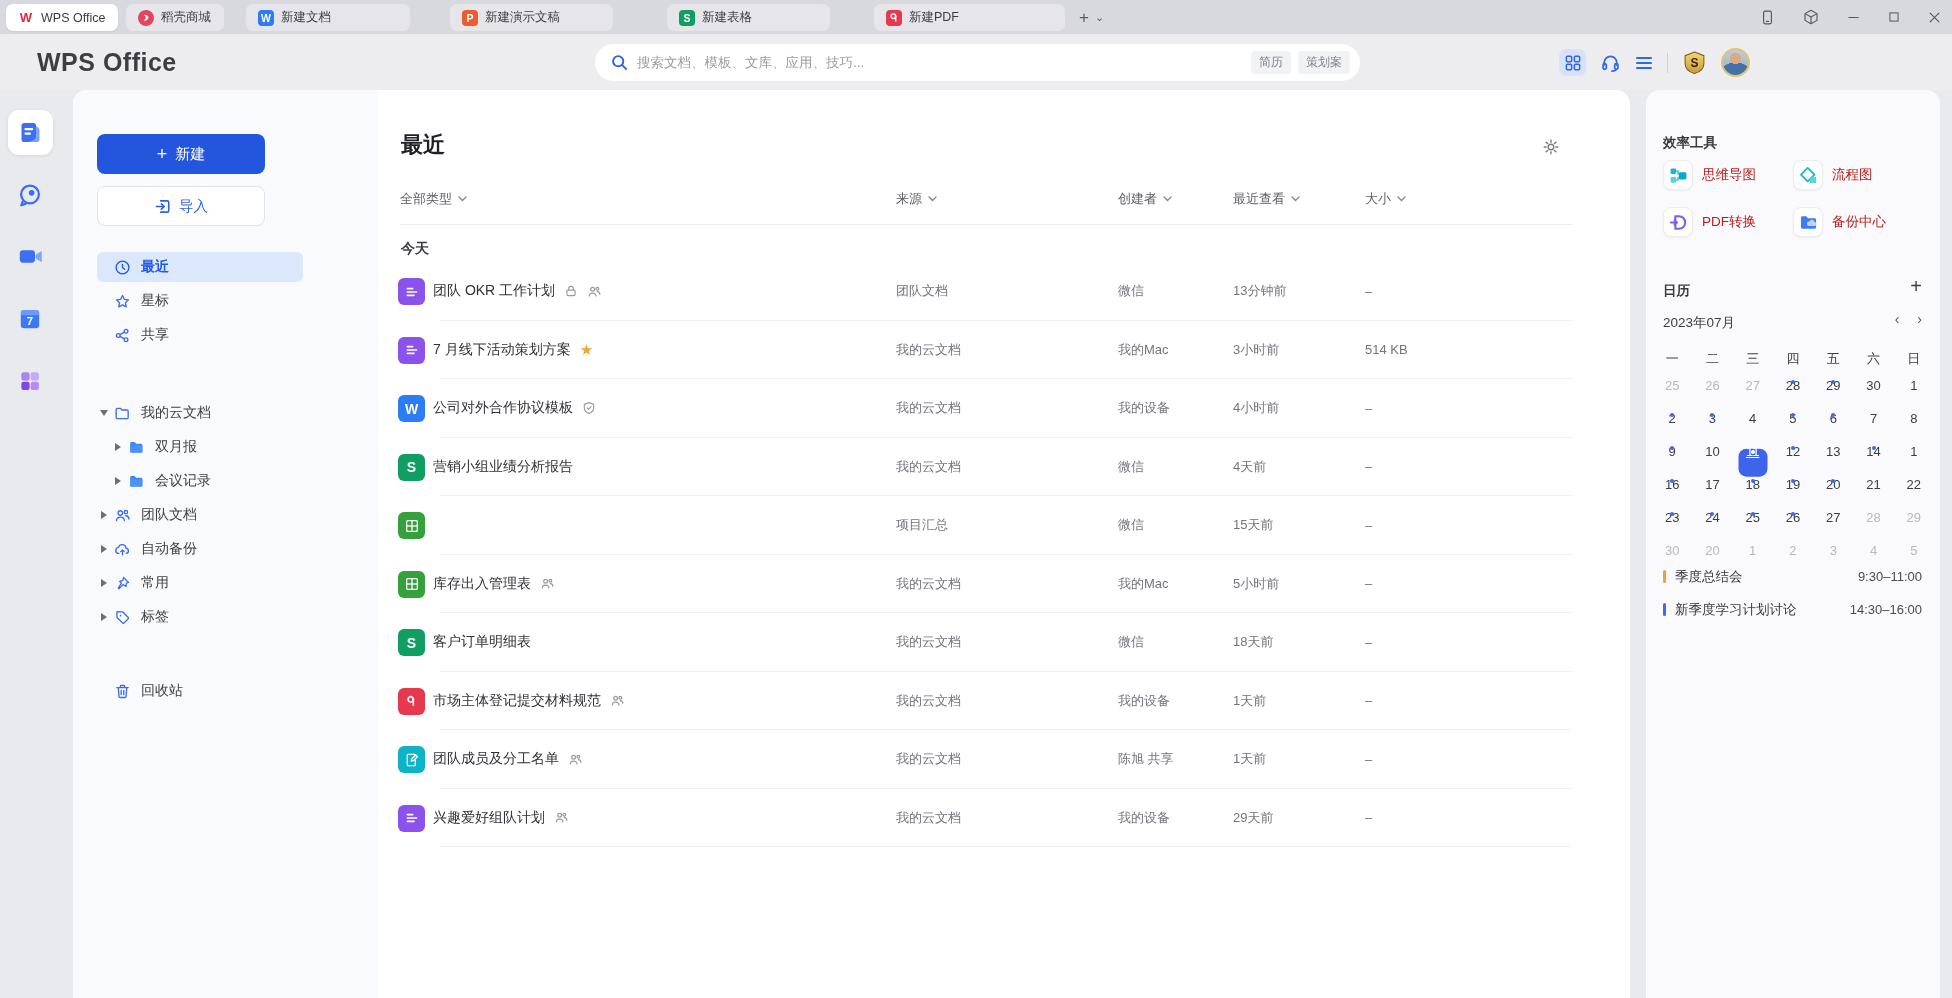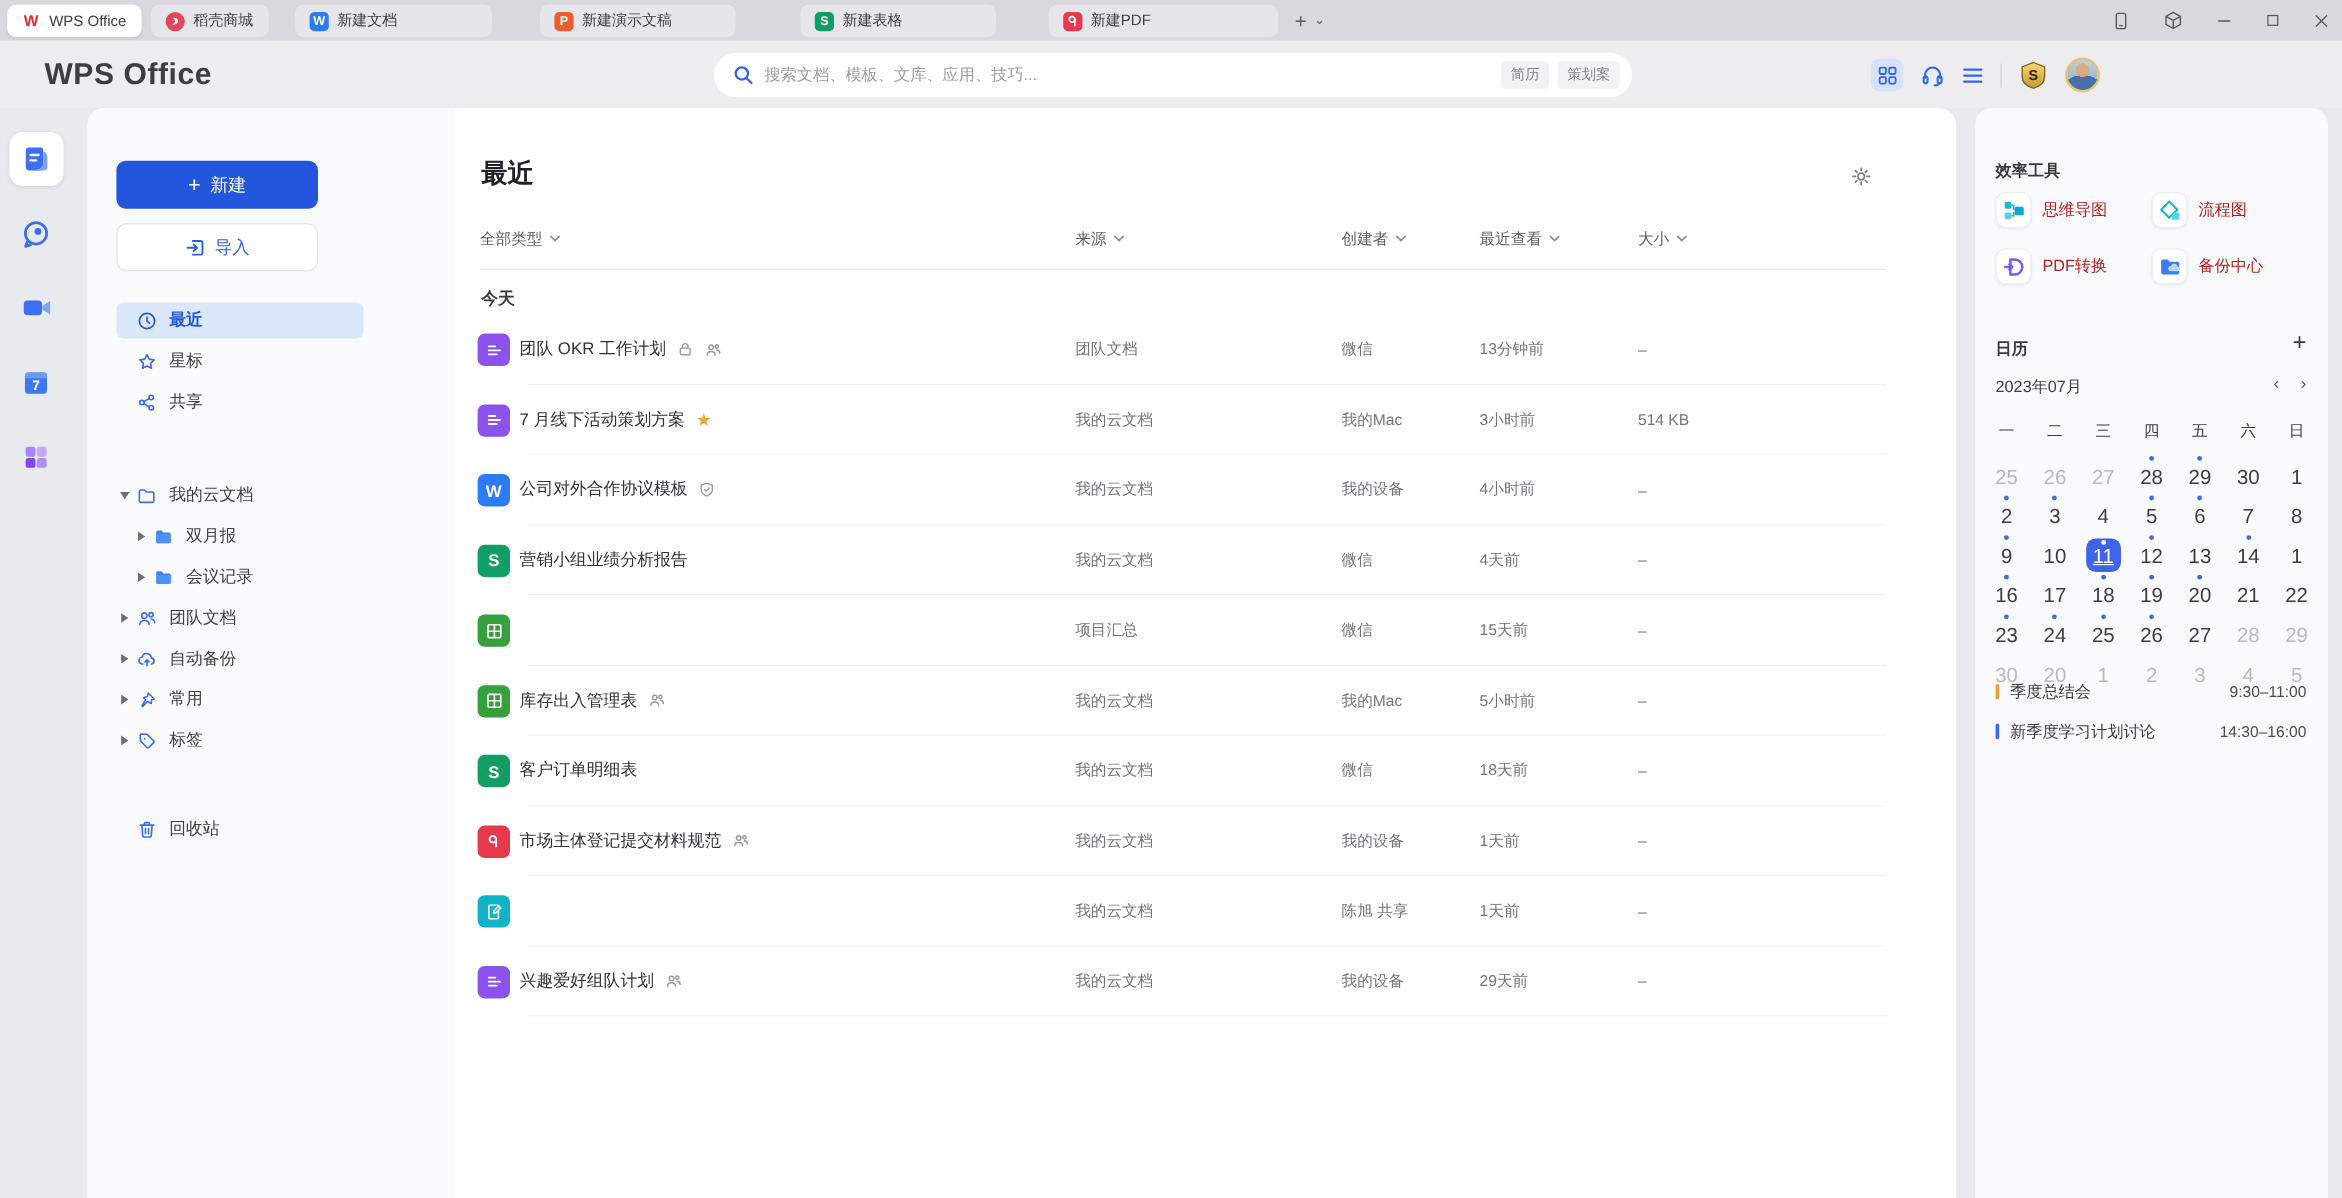--- a/index.html
+++ b/index.html
@@ -83,21 +83,21 @@
   .tool { display:flex; align-items:center; gap:9px; cursor:pointer; }
   .tool-tile { width:30px; height:30px; background:#fff; border:1px solid #ececf0; border-radius:8px; box-shadow:0 1px 2px rgba(0,0,0,.05); display:flex; align-items:center; justify-content:center; }
   .tool-label { font-size:13.5px; color:#b91c1c; }
   .cal-title { position:absolute; left:17px; top:192px; font-size:13.5px; font-weight:700; color:#3a3b40; }
   .cal-add { position:absolute; right:18px; top:186px; background:none; border:none; font-size:20px; color:#3c3d42; cursor:pointer; line-height:1; }
   .cal-month { position:absolute; left:17px; top:224px; font-size:13.5px; color:#3c3d42; }
   .cal-nav { position:absolute; top:222px; display:flex; gap:18px; right:18px; }
   .cal-nav button { background:none; border:none; font-size:14px; color:#55565b; cursor:pointer; line-height:1; }
   .cal-grid { position:absolute; left:6px; top:256px; width:282px; }
   .cal-week { display:flex; }
-  .cal-cell { width:40.3px; height:33px; position:relative; display:flex; align-items:flex-end; justify-content:center; font-size:17px; color:#3c3d42; padding-bottom:3px; cursor:pointer; }
+  .cal-cell { width:40.3px; height:33px; position:relative; display:flex; justify-content:center; font-size:13px; color:#3c3d42; padding-bottom:3px; cursor:pointer; }
   .cal-cell.head { color:#3c3d42; font-size:13px; align-items:center; padding-bottom:0; height:26px; margin-bottom:6px; cursor:default; }
   .cal-cell.muted { color:#b7b9c0; }
   .cal-cell .dot { position:absolute; top:2px; left:50%; transform:translateX(-50%); width:4px; height:4px; border-radius:50%; background:#3d6bf0; }
   .cal-cell.selected .num { position:relative; z-index:1; color:#fff;text-decoration:underline; }
   .cal-cell.selected .sel-bg { position:absolute; left:50%; top:50%; transform:translate(-50%,-44%); width:29px; height:28px; background:#3d64ea; border-radius:8px; }
   .cal-cell.selected .dot { background:#fff; top:6px; z-index:1; }
   .events { position:absolute; left:17px; right:18px; top:474px; }
   .event { display:flex; align-items:center; height:25px; margin-bottom:8px; }
   .event .bar { width:3px; height:13px; border-radius:2px; flex:none; }
   .event .etitle { margin-left:9px; font-size:13.5px; color:#3a3b40; flex:1; }
@@ -695,20 +695,33 @@
           </div>
           <div class="file-row">
             <div class="ficon" style="background: rgb(13, 179, 199);">
               <svg width="16" height="16" viewBox="0 0 24 24">
                 <g fill="none" stroke="#fff" stroke-width="2" stroke-linejoin="round">
                   <rect x="5" y="3.5" width="12" height="17" rx="1.5"></rect>
                   <path d="M14 13 L20 7 L17.5 4.5 L11.5 10.5 L11 13.5 Z" fill="#0db3c7"></path>
                 </g>
               </svg>
             </div>
+            <div class="fname">
+              <span>团队成员及分工名单</span>
+              <span class="fbadge">
+                <svg width="15" height="15" viewBox="0 0 24 24">
+                  <g fill="none" stroke="#9a9ba1" stroke-width="2">
+                    <circle cx="9" cy="8.5" r="3"></circle>
+                    <path d="M3.8 19 c0-2.9 2.3-4.6 5.2-4.6 s5.2 1.7 5.2 4.6" stroke-linecap="round"></path>
+                    <circle cx="16.6" cy="7.6" r="2.2"></circle>
+                    <path d="M16.5 12.2 c2.4 .2 4 1.9 4 4.3" stroke-linecap="round"></path>
+                  </g>
+                </svg>
+              </span>
+            </div>
             <div class="fcol c-source">我的云文档</div>
             <div class="fcol c-creator">陈旭 共享</div>
             <div class="fcol c-viewed">1天前</div>
             <div class="fcol c-size">–</div>
           </div>
           <div class="file-row">
             <div class="ficon" style="background: rgb(139, 82, 236);">
               <svg width="16" height="16" viewBox="0 0 24 24">
                 <g stroke="#fff" stroke-width="2.4" stroke-linecap="round">
                   <line x1="5" y1="7" x2="13" y2="7"></line>

